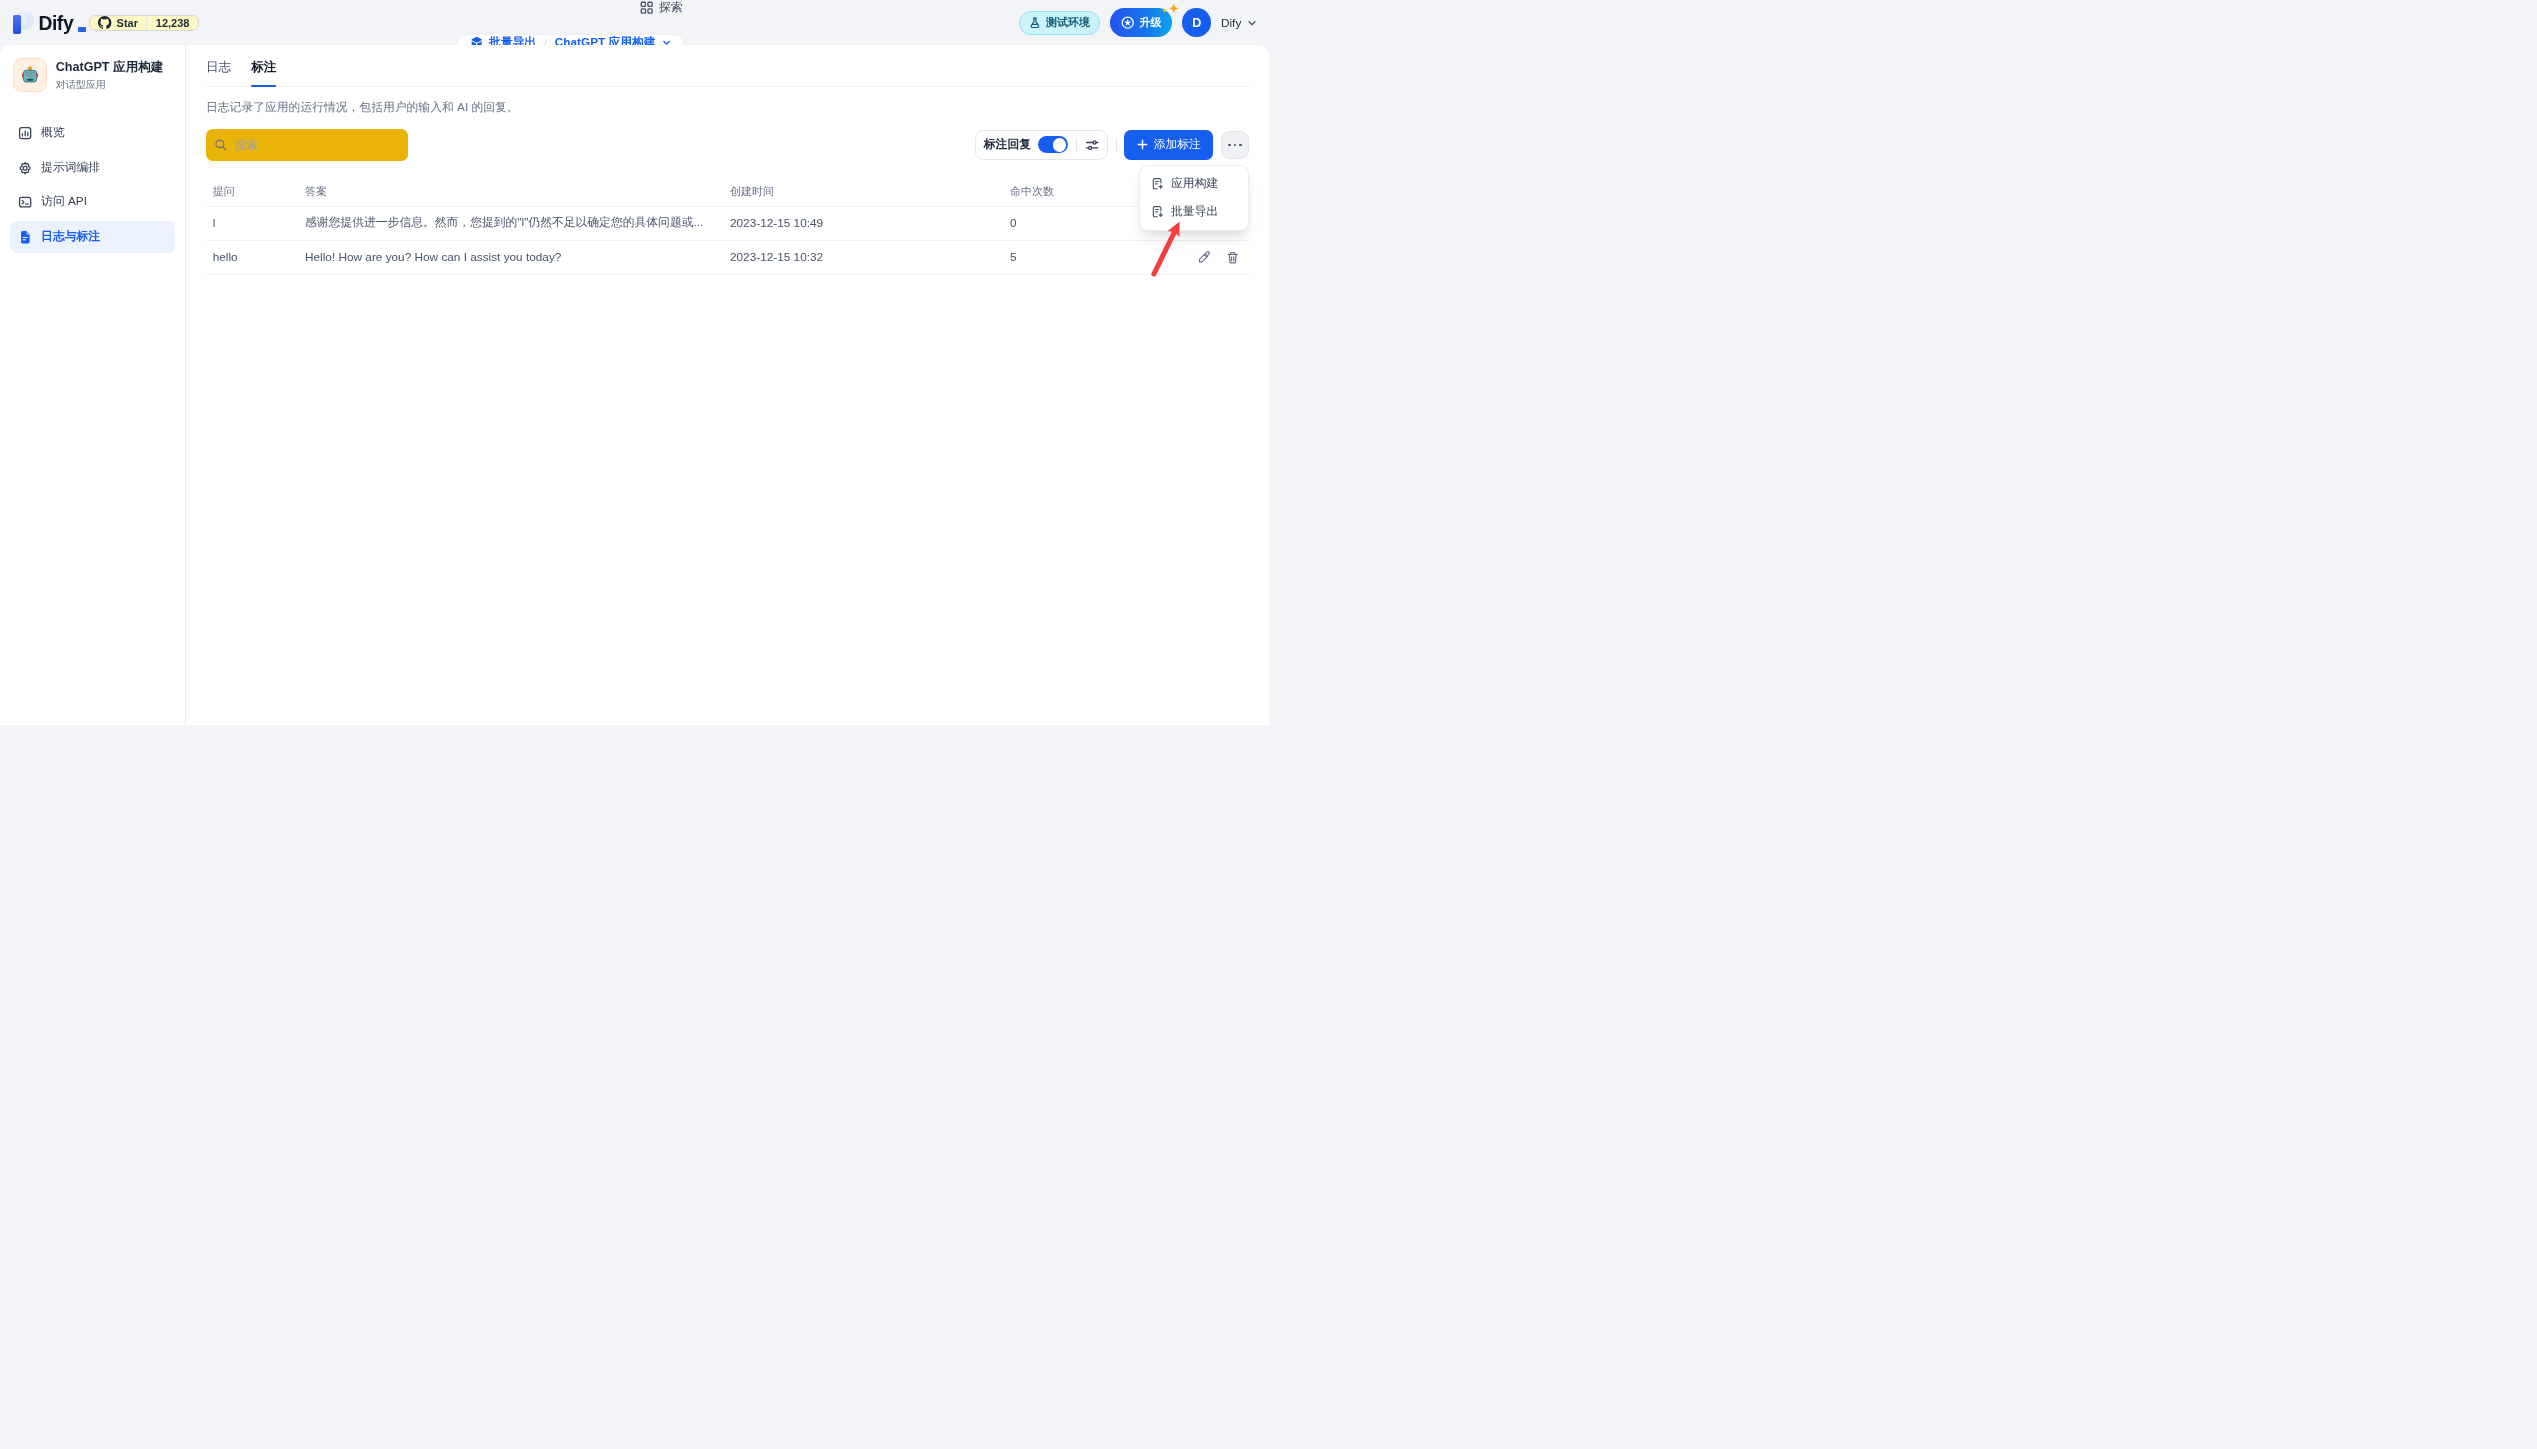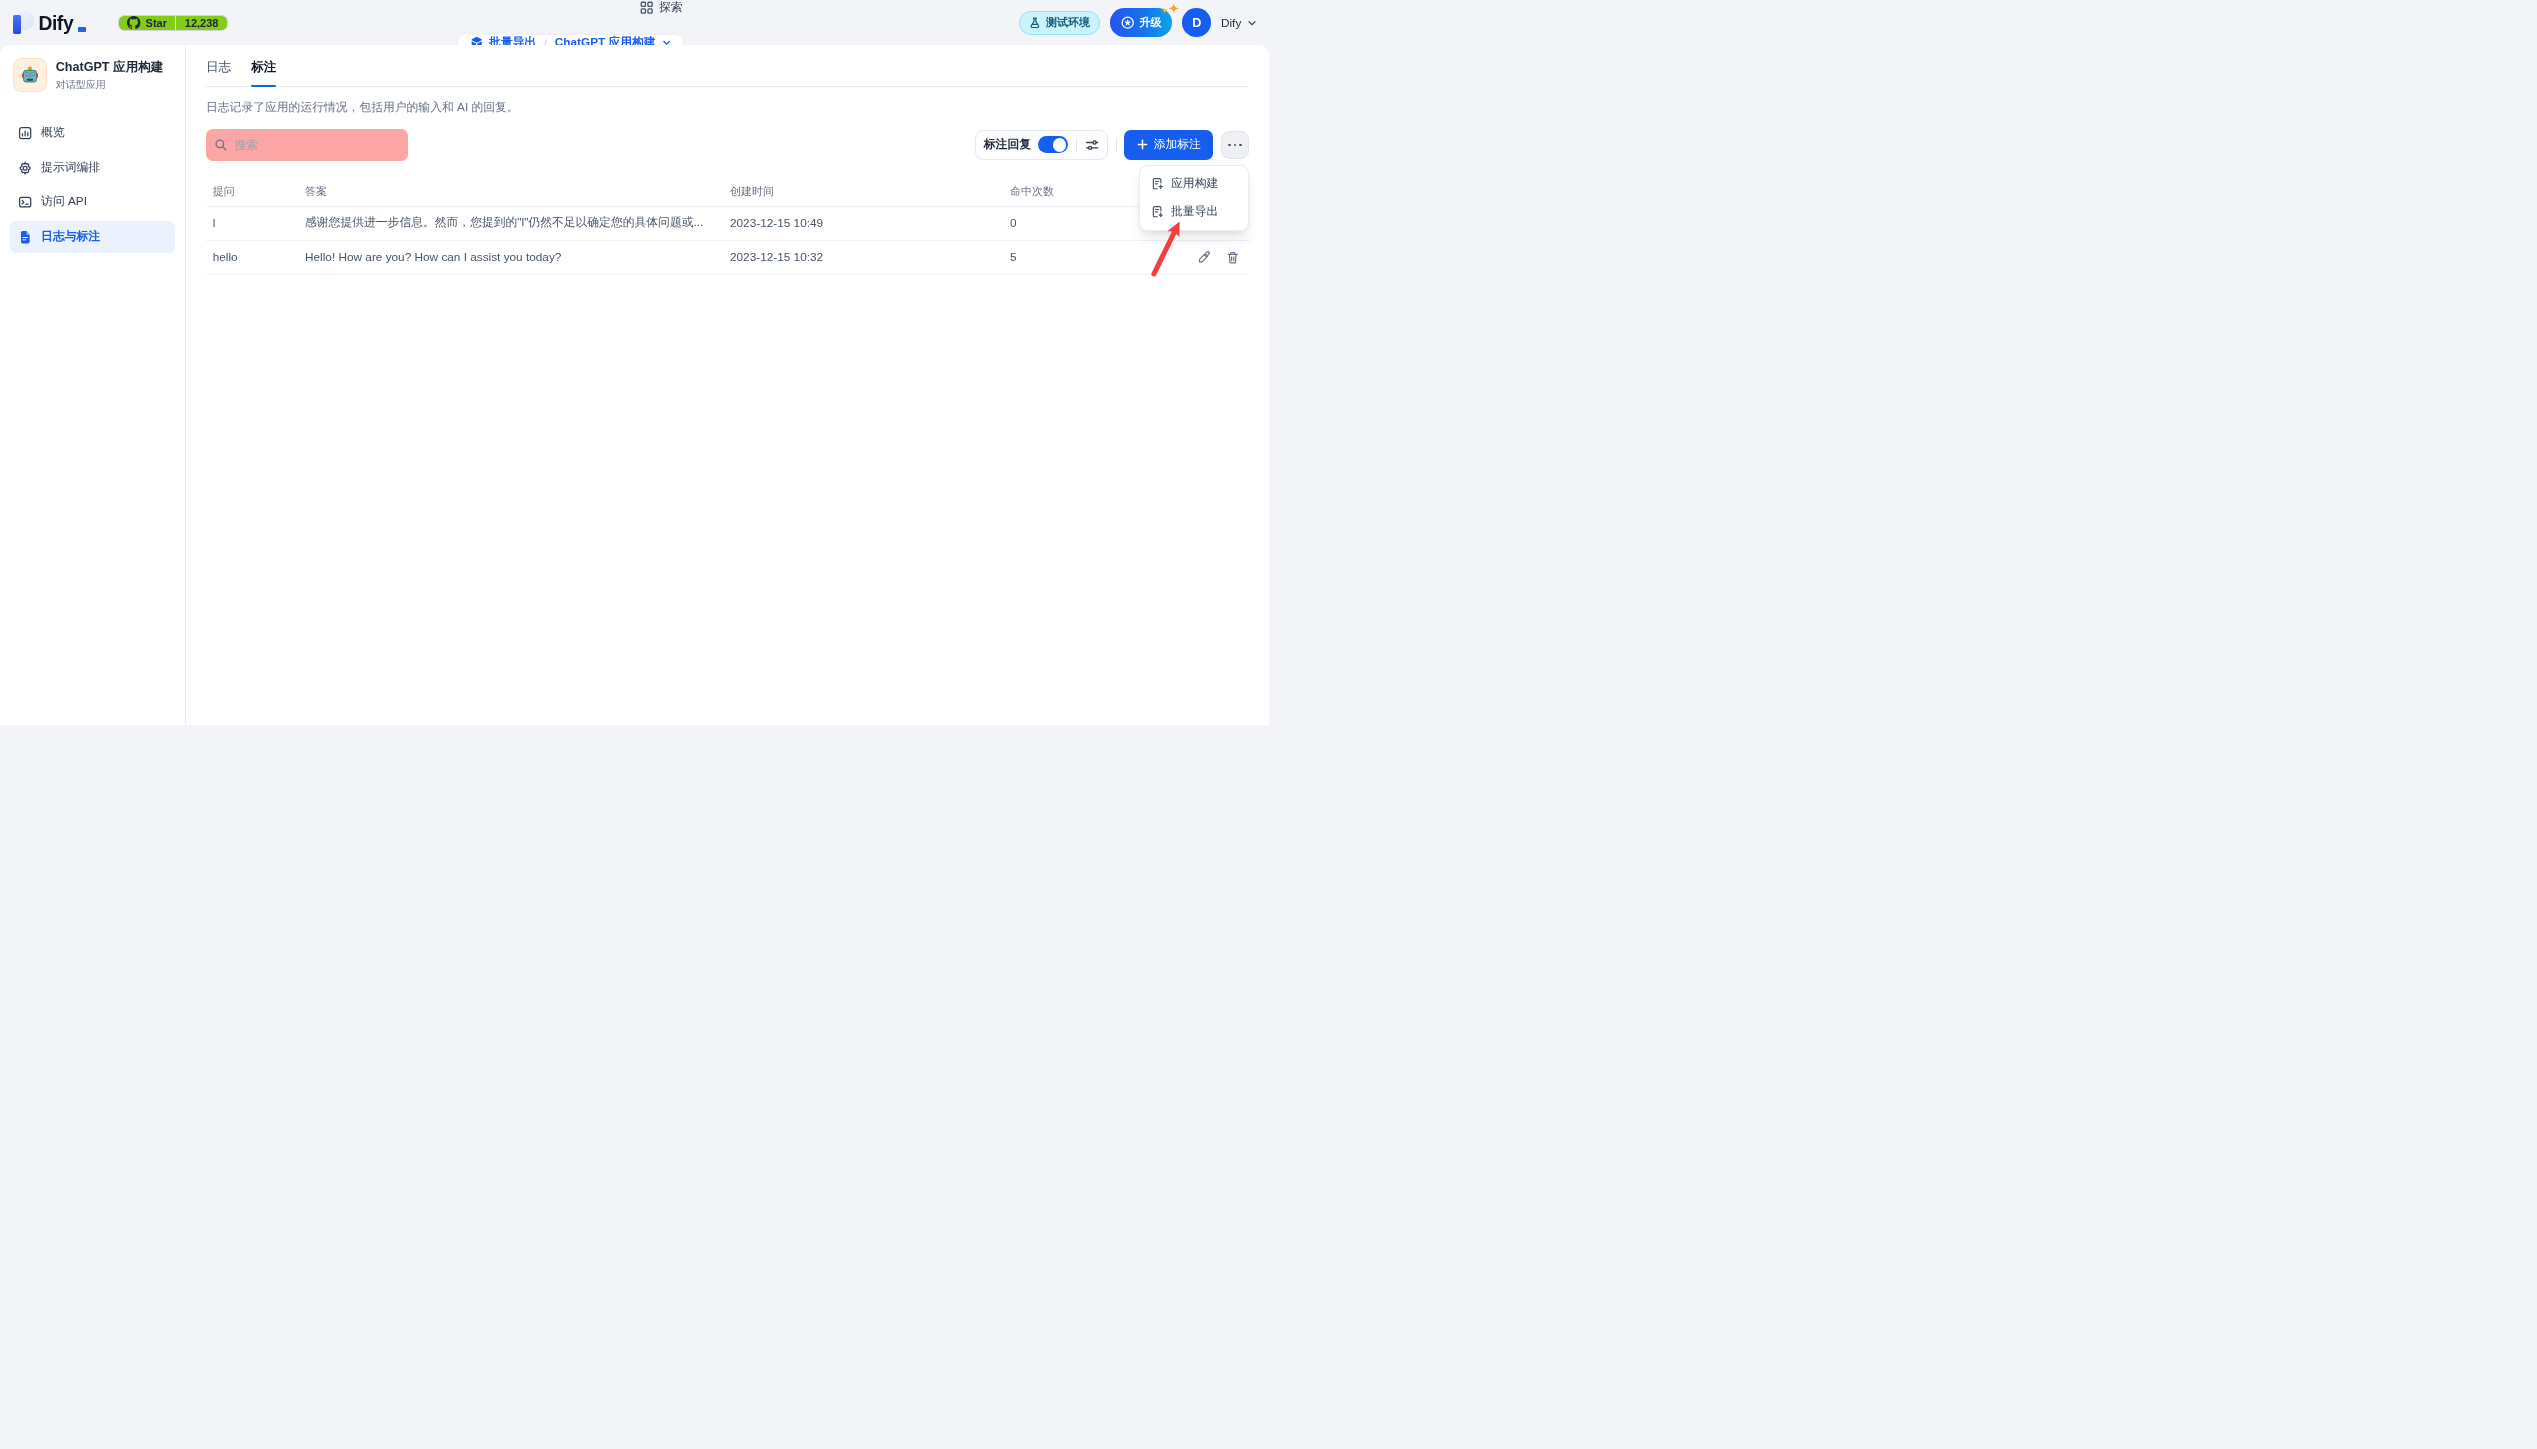--- a/index.html
+++ b/index.html
@@ -14,22 +14,22 @@
   .logo { display:flex; align-items:flex-end; gap:5px; }
   .logo-mark { width:20px; height:23px; position:relative; }
   .logo-mark .lm-light { position:absolute; left:3.4px; top:0; width:17px; height:18.5px;
     background:linear-gradient(135deg,#eef2ff 0%,#dbe4ff 100%);
     border-radius:1.7px 9.2px 9.2px 1.7px; }
   .logo-mark .lm-dark { position:absolute; left:0; top:4.2px; width:7.6px; height:18.5px;
     background:linear-gradient(180deg,#4f73f5 0%,#1d4fe0 100%); border-radius:1.7px; }
   .logo-word { font-size:19.3px; font-weight:800; letter-spacing:-0.4px; color:#101828; line-height:20px; }
   .logo-underscore { width:7.6px; height:4.2px; background:#2563eb; border-radius:0.8px; margin-bottom:2.5px; }
 
-  .gh-star { display:flex; align-items:stretch; height:16px; margin-left:32px;
-    background:#84cc16; border:0.8px solid #d0d5dd; border-radius:6.7px; overflow:hidden; }
+  .gh-star { display:flex; align-items:stretch; height:16px; margin-left:3px;
+    background:#fef9c3; border:0.8px solid #d0d5dd; border-radius:6.7px; overflow:hidden; }
   .gh-seg { display:flex; align-items:center; gap:5px; padding:0 8.4px;
     font-size:11px; font-weight:700; color:#1d2939; }
   .gh-seg + .gh-seg { border-left:0.8px solid #e4e7ec; }
 
   .header-center { position:absolute; left:458px; top:0; height:45px;
     display:flex; align-items:flex-end; gap:18.5px;flex-direction:column; }
   .nav-plain { display:flex; align-items:center; gap:5.9px; font-size:11.8px;
     font-weight:500; color:#344054; cursor:pointer; }
   .app-pill { display:flex; align-items:center; height:30px; background:#fff;
     border-radius:15px; padding:0 11.8px; box-shadow:0 0.8px 2.5px rgba(16,24,40,.08); }
@@ -78,21 +78,21 @@
     border-bottom:0.8px solid #eaecf0; }
   .tab { padding-bottom:10px; font-size:12.6px; cursor:pointer; position:relative;
     font-weight:500; color:#475467; }
   .tab.active { color:#101828; font-weight:700; }
   .tab.active::after { content:""; position:absolute; left:0; right:0; bottom:-0.8px;
     height:2.1px; background:#155eef; border-radius:1.7px; }
   .desc { margin-top:13.4px; font-size:11.8px; color:#667085; }
 
   .toolbar { margin-top:12.6px; display:flex; align-items:center; }
   .search-box { position:relative; width:202px; }
-  .search-box input { width:202px; height:32px; background:#fca5a5; border:none;
+  .search-box input { width:202px; height:32px; background:#eab308; border:none;
     border-radius:6.7px; padding:0 10px 0 28.5px; font-size:11.8px; color:#344054; outline:none;
     font-family:"Liberation Sans","DejaVu Sans",sans-serif; }
   .search-box input::placeholder { color:#98a2b3; }
   .search-box .mag { position:absolute; left:8.4px; top:9.2px; }
   .toolbar-right { margin-left:auto; display:flex; align-items:center; }
   .reply-pill { display:flex; align-items:center; height:30px; padding:0 7.6px;
     border:0.8px solid #e4e7ec; border-radius:8.4px; background:#fff; }
   .reply-label { font-size:11.8px; font-weight:700; color:#1d2939; margin-right:6.7px; }
   .toggle { width:30px; height:17px; border-radius:8.4px; background:#155eef;
     position:relative; cursor:pointer; flex-shrink:0; }

